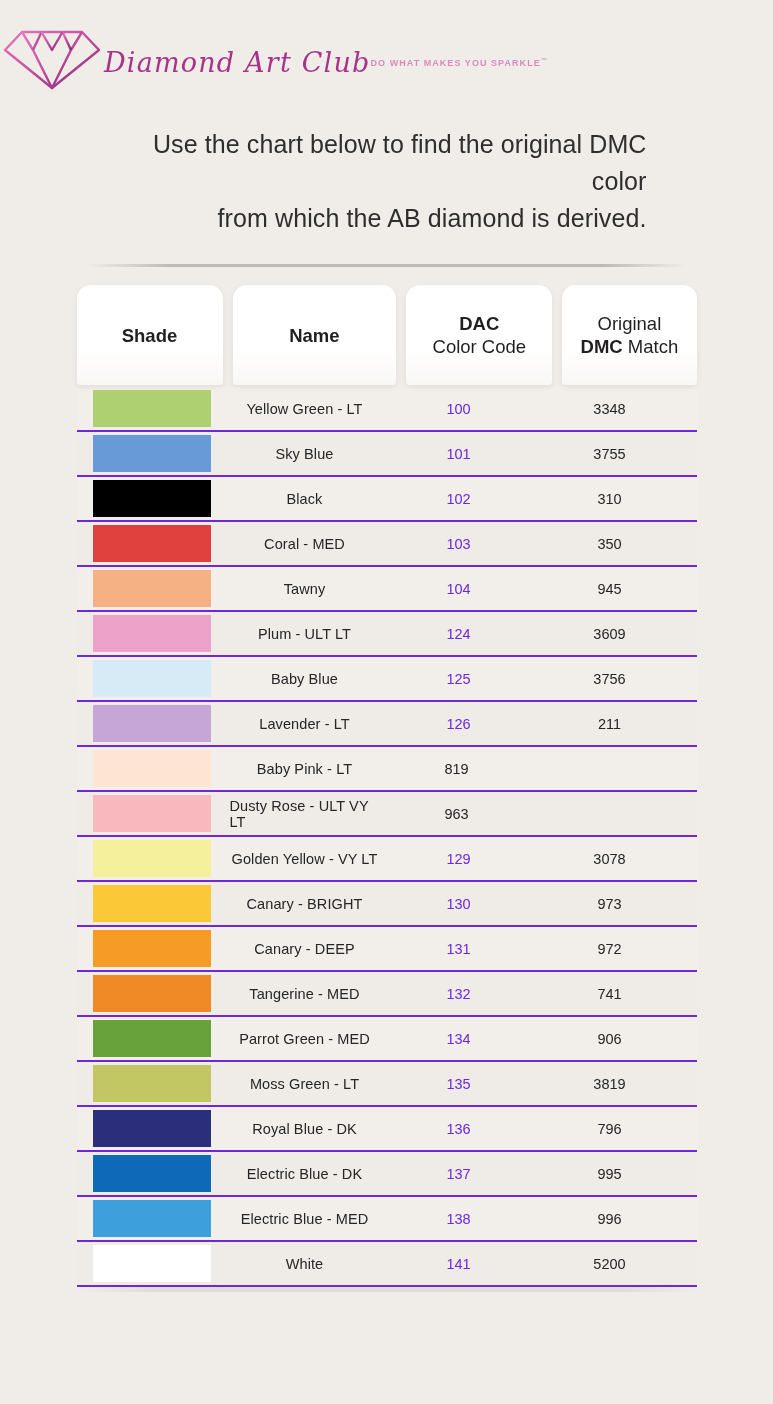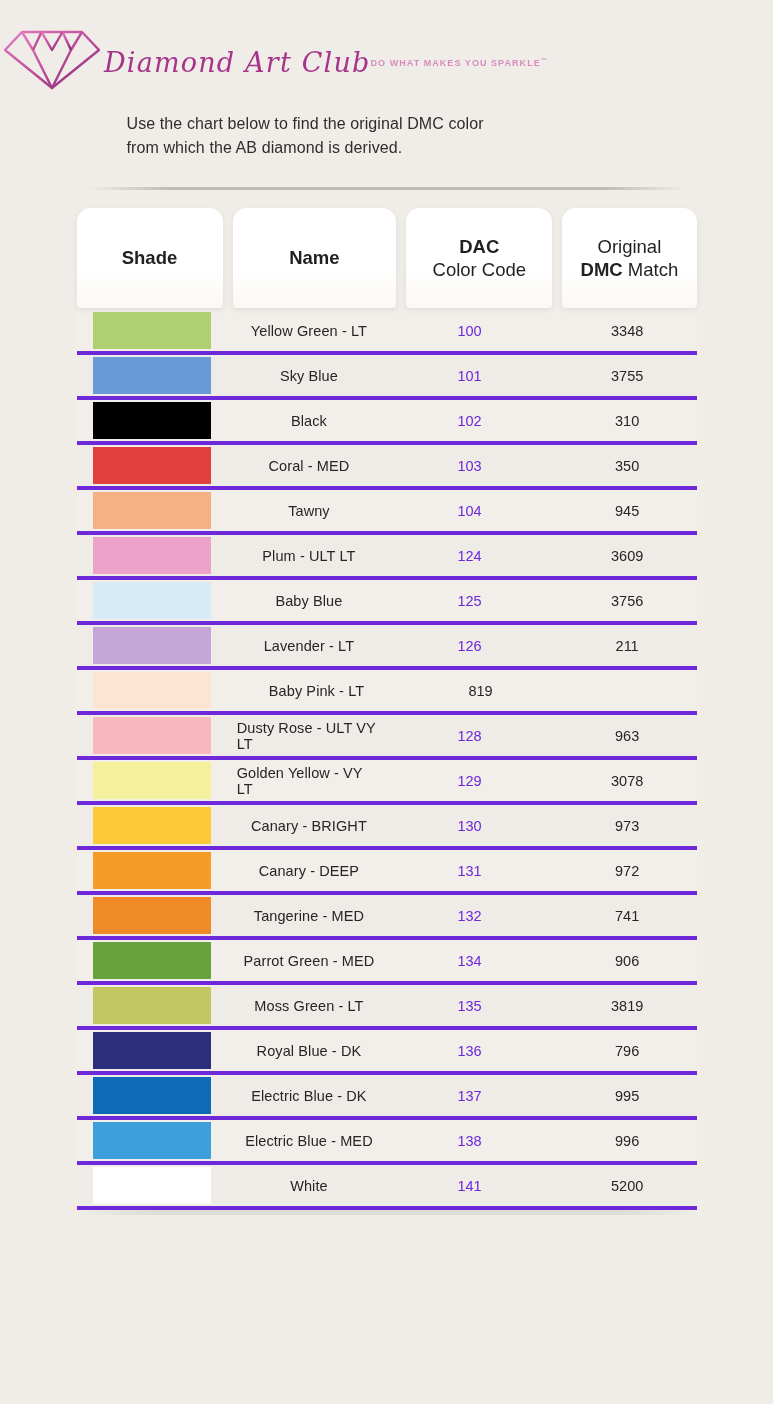--- a/index.html
+++ b/index.html
@@ -49,24 +49,24 @@
     font-weight: 700;
     white-space: nowrap;
   }
   .brand-tagline .tm {
     font-size: 6px;
     vertical-align: super;
   }
 
   
   .intro {
-    margin: 20px auto 0 auto;
+    margin: 34px auto 0 auto;
     width: 520px;
-    text-align: left;
-    font-size: 16px;
+    text-align: right;
+    font-size: 25px;
     line-height: 1.47;
     color: #2E2E2E;
     letter-spacing: 0.1px;
   }
 
   
   .divider {
     width: 600px;
     height: 3px;
     margin: 28px auto 0 auto;
@@ -109,25 +109,25 @@
   .c-name  { width: 166px; text-align: right; }
   .c-dac   { width: 148px; }
   .c-dmc   { width: 136px; }
 
   .body-rows {
     background: #F0EDE8;
     padding-top: 2px;
   }
   .row {
     display: flex;
-    gap: 17px;
+    gap: 5px;
     height: 45px;
     align-items: center;
     background: #F2EFEA;
-    border-bottom: 4px solid #6d28d9;
+    border-bottom: 2px solid #6d28d9;
   }
   .row:nth-child(even) { background: #EFECE7; }
   .cell {
     display: flex;
     align-items: center;
     justify-content: center;
     height: 100%;
   }
   .cell-shade {
     width: 148px;
@@ -283,21 +283,20 @@
           <span class="swatch" title="#FCE6D3" style="background: rgb(252, 230, 211);"></span>
         </div>
         <div class="cell cell-name">Baby Pink - LT</div>
         <div class="cell cell-dmc">819</div>
       </div>
       <div class="row">
         <div class="cell cell-shade">
           <span class="swatch" title="#F7B9BE" style="background: rgb(247, 185, 190);"></span>
         </div>
         <div class="cell cell-name">Dusty Rose - ULT VY LT</div>
-        <div class="cell cell-dac">128</div>
         <div class="cell cell-dmc">963</div>
       </div>
       <div class="row">
         <div class="cell cell-shade">
           <span class="swatch" title="#F4F09C" style="background: rgb(244, 240, 156);"></span>
         </div>
         <div class="cell cell-name">Golden Yellow - VY LT</div>
         <div class="cell cell-dac">129</div>
         <div class="cell cell-dmc">3078</div>
       </div>

